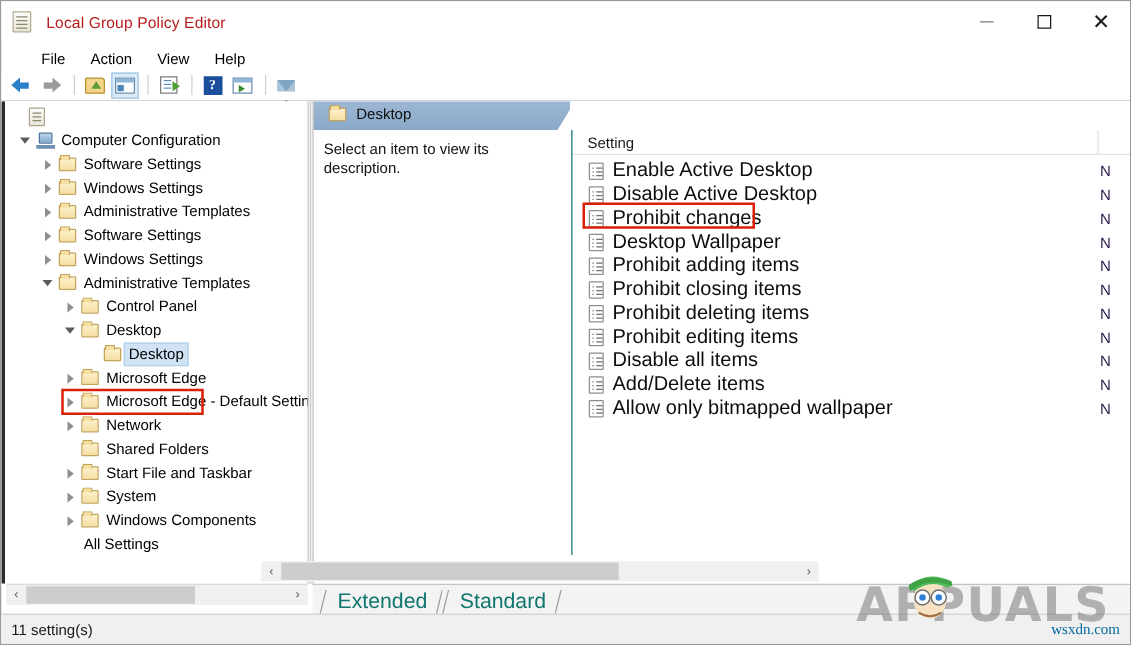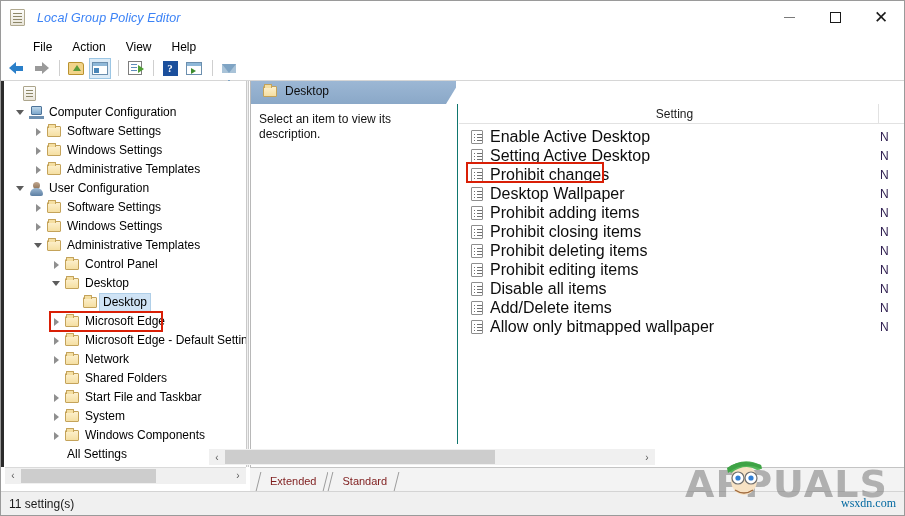--- a/index.html
+++ b/index.html
@@ -35,21 +35,21 @@
     border-radius: 1px;
     position: relative;
     display: block;
   }
   .gpicon:before {
     content: ""; position: absolute; left: 2px; top: 3px;
     width: 9px; height: 1px; background: #8d8768;
     box-shadow: 0 3px 0 #8d8768, 0 6px 0 #8d8768, 0 9px 0 #8d8768;
   }
   .title-text {
-    margin-left: 9px; font-size: 12.5px; color: #3b82f6; letter-spacing: .1px; font-style: italic;
+    margin-left: 9px; font-size: 12.5px; color: #b91c1c; letter-spacing: .1px;
   }
   .win-buttons {
     position: absolute; right: 0; top: 0; height: 33px; display: flex;
   }
   .win-btn {
     width: 46px; height: 33px; display: flex; align-items: center; justify-content: center;
     font-size: 13px; color: #1a1a1a; background: transparent;
   }
   .win-btn.minimize span { display:block; width: 11px; height: 1px; background: #7a7a7a; }
   .win-btn.maximize span { display:block; width: 11px; height: 11px; border: 1px solid #1a1a1a; }
@@ -260,21 +260,21 @@
   .desc-text { font-size: 12px; color: #111; line-height: 15px; }
 
   
   .listview {
     position: absolute; left: 208px; top: 23px; width: 446px; height: 340px; background: #fff;
   }
   .lv-head {
     height: 20px; display: flex; align-items: center;
     border-bottom: 1px solid #e2e2e2; background: #ffffff;
   }
-  .lv-col-setting { width: 420px; padding-left: 11px; font-size: 12px; color: #1a1a1a; text-align: center; }
+  .lv-col-setting { width: 420px; padding-left: 11px; font-size: 12px; color: #1a1a1a; }
   .lv-col-state { flex: 1; font-size: 12px; color: #1a1a1a; }
   .lv-rows { padding-top: 3px; }
   .lv-row {
     height: 19px; display: flex; align-items: center; position: relative;
   }
   .set-ico {
     width: 12px; height: 14px; flex: 0 0 12px; margin-left: 12px;
     background: #ffffff; border: 1px solid #8e8e8e; border-radius: 1px; position: relative;
   }
   .set-ico:before {
@@ -312,21 +312,21 @@
   .hscroll.tree-scroll { left: 4px; top: 466px; width: 241px; }
   .hscroll.list-scroll { left: 457px; top: 448px; width: 446px; border: none; background: #f6f6f6; }
 
   
   .tabstrip {
     position: absolute; left: 249px; top: 466px; width: 654px; height: 24px;
     background: #f3f3f3; border-top: 1px solid #c4c4c4;
     display: flex; align-items: flex-end; padding-left: 6px;
   }
   .tab {
-    position: relative; height: 21px; padding: 0 12px 0 14px; font-size: 11px; color: #7f1d1d;
+    position: relative; height: 21px; padding: 0 12px 0 14px; font-size: 17px; color: #0f766e;
     display: flex; align-items: center; background: #f3f3f3;
   }
   .tab:before, .tab:after {
     content:""; position: absolute; top: 2px; width: 1px; height: 19px; background: #9c9c9c;
   }
   .tab:before { left: 2px; transform: skewX(-14deg); }
   .tab:after  { right: 2px; transform: skewX(-14deg); }
 
   
   .statusbar {
@@ -453,30 +453,20 @@
             </span>
             <span class="tlabel">Windows Settings</span>
           </div>
           <div class="tnode lv2">
             <span class="chev closed"></span>
             <span class="t-ico">
               <span class="fold"></span>
             </span>
             <span class="tlabel">Administrative Templates</span>
           </div>
-          <div class="tnode lv1">
-            <span class="chev open"></span>
-            <span class="t-ico">
-              <span class="user-ico">
-                <i class="head"></i>
-                <i class="body"></i>
-              </span>
-            </span>
-            <span class="tlabel">User Configuration</span>
-          </div>
           <div class="tnode lv2">
             <span class="chev closed"></span>
             <span class="t-ico">
               <span class="fold"></span>
             </span>
             <span class="tlabel">Software Settings</span>
           </div>
           <div class="tnode lv2">
             <span class="chev closed"></span>
             <span class="t-ico">
@@ -593,21 +583,21 @@
           <div class="lv-col-state"></div>
         </div>
         <div class="lv-rows" id="list-rows">
             <div class="lv-row">
               <span class="set-ico"></span>
               <span class="set-label">Enable Active Desktop</span>
               <span class="state-cell">N</span>
             </div>
             <div class="lv-row">
               <span class="set-ico"></span>
-              <span class="set-label">Setting Active Desktop</span>
+              <span class="set-label">Disable Active Desktop</span>
               <span class="state-cell">N</span>
             </div>
             <div class="lv-row">
               <span class="set-ico"></span>
               <span class="set-label">Prohibit changes</span>
               <span class="state-cell">N</span>
             </div>
             <div class="lv-row">
               <span class="set-ico"></span>
               <span class="set-label">Desktop Wallpaper</span>

